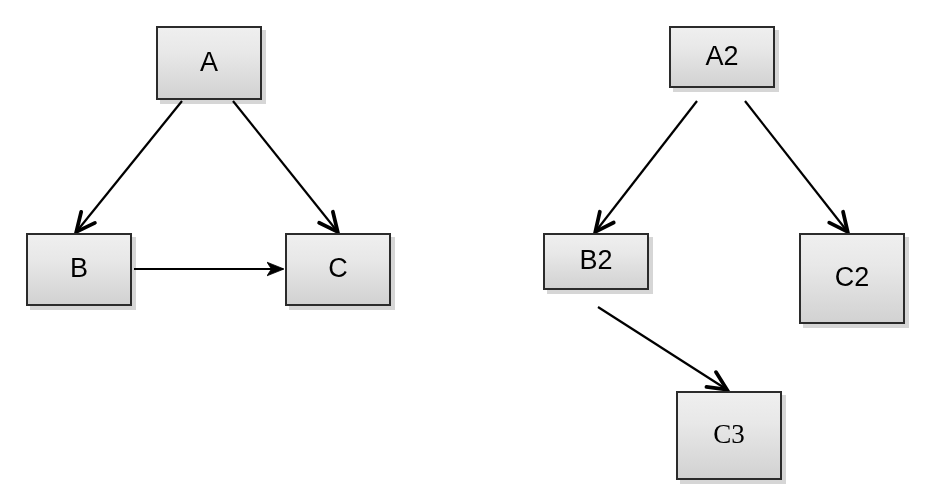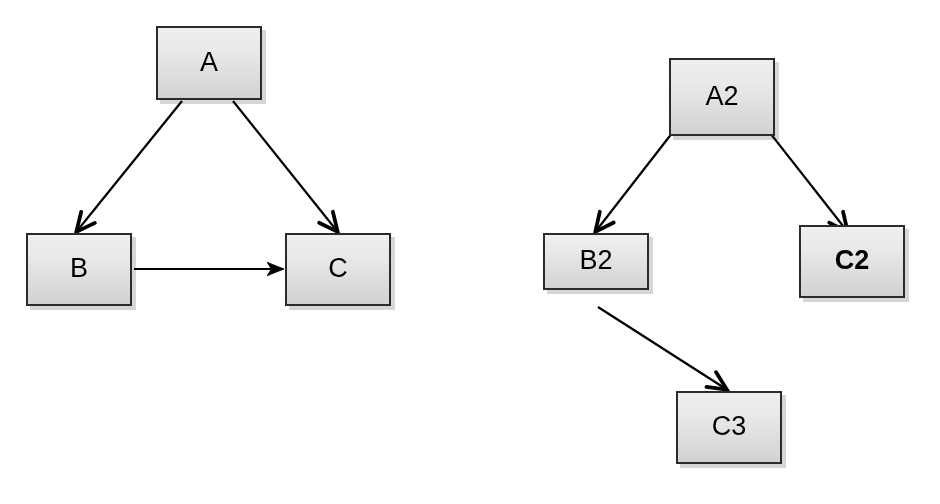--- a/index.html
+++ b/index.html
@@ -73,27 +73,27 @@
   <div id="nodes-layer">
       <div class="node" style="left: 156px; top: 26px; width: 106px; height: 74px;">
         <span class="node-label">A</span>
       </div>
       <div class="node" style="left: 26px; top: 233px; width: 106px; height: 73px;">
         <span class="node-label">B</span>
       </div>
       <div class="node" style="left: 285px; top: 233px; width: 106px; height: 73px;">
         <span class="node-label">C</span>
       </div>
-      <div class="node" style="left: 669px; top: 26px; width: 106px; height: 78px; margin-top: 32px;">
+      <div class="node" style="left: 669px; top: 26px; width: 106px; height: 62px;">
         <span class="node-label">A2</span>
       </div>
       <div class="node" style="left: 543px; top: 233px; width: 106px; height: 57px;">
         <span class="node-label">B2</span>
       </div>
-      <div class="node" style="left: 799px; top: 225px; width: 106px; height: 73px; font-weight: bold;">
+      <div class="node" style="left: 799px; top: 233px; width: 106px; height: 91px;">
         <span class="node-label">C2</span>
       </div>
-      <div class="node" style="left: 676px; top: 391px; width: 106px; height: 73px;">
+      <div class="node" style="left: 676px; top: 391px; width: 106px; height: 89px; font-family: Liberation Serif, serif;">
         <span class="node-label">C3</span>
       </div>
     </div>
 
 </div>
 
 </body></html>

